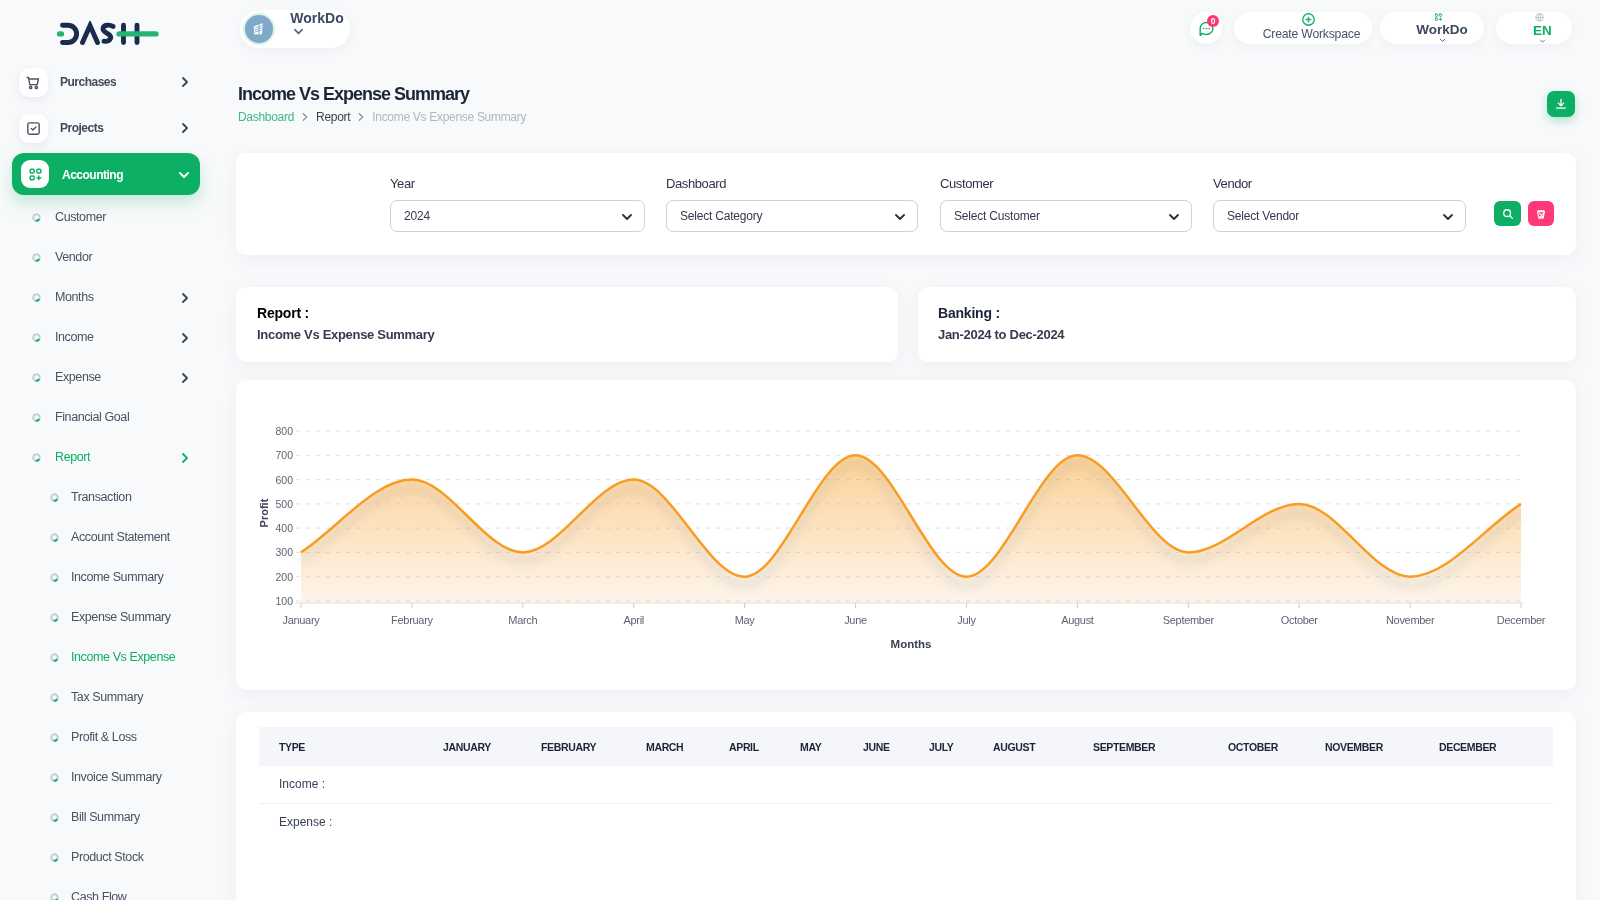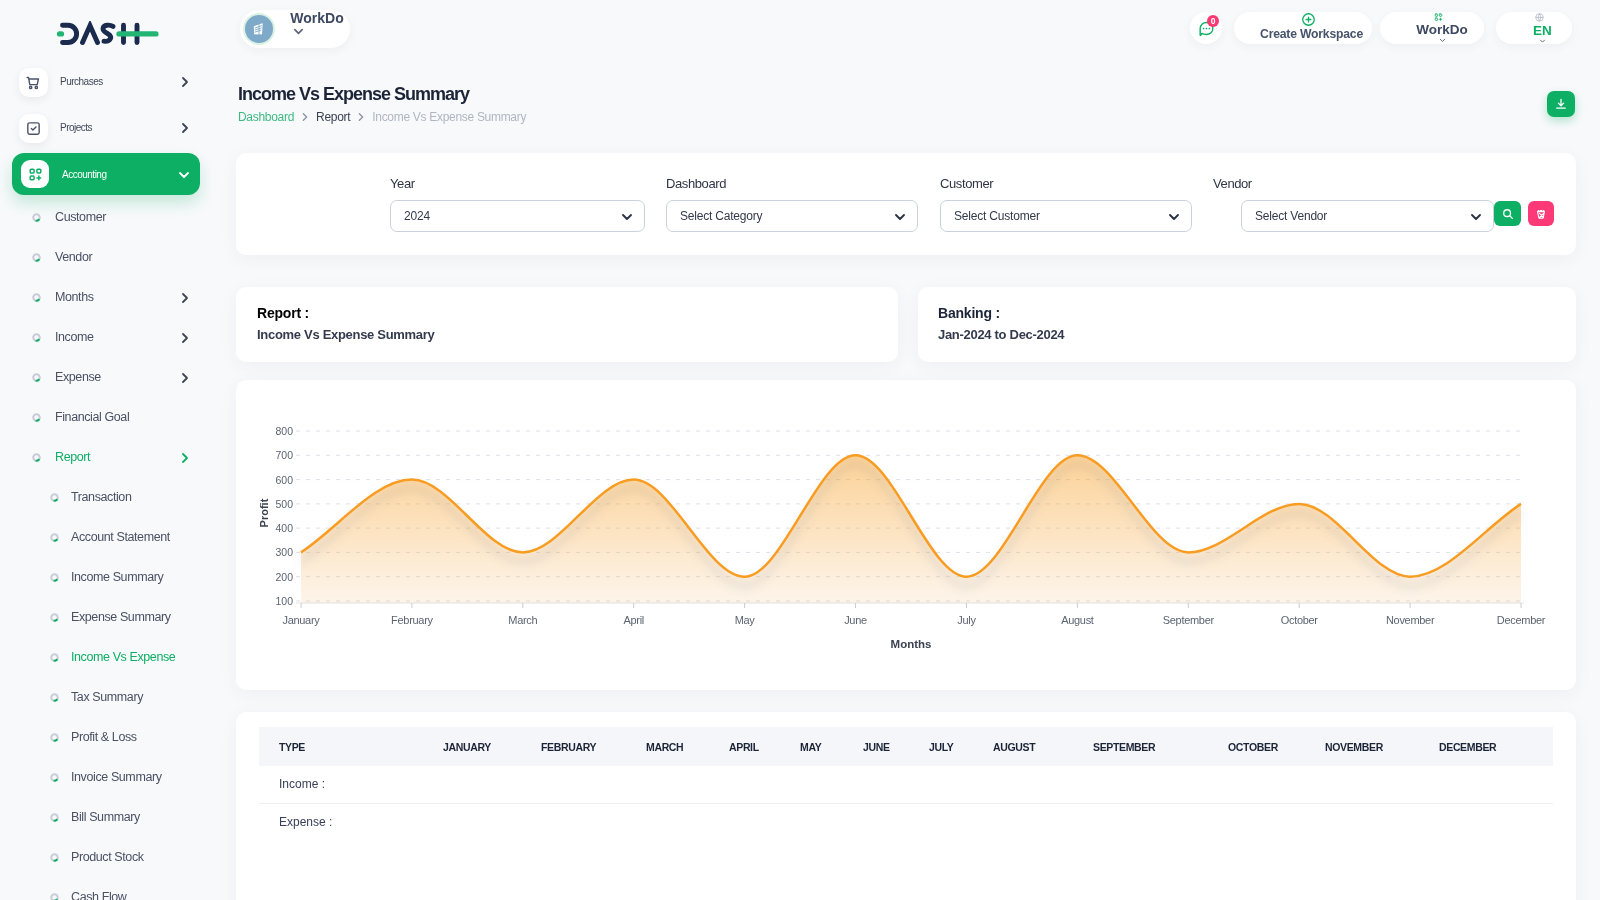--- a/index.html
+++ b/index.html
@@ -3,21 +3,21 @@
 <meta charset="utf-8">
 <style>
 * { margin:0; padding:0; box-sizing:border-box; }
 html,body { width:1600px; height:900px; overflow:hidden; font-family:"Liberation Sans",sans-serif; background:#f8f9fb; color:#30374a; }
 .abs { position:absolute; }
 #page { position:relative; width:1600px; height:900px; }
 .card { position:absolute; background:#fff; border-radius:10px; box-shadow:0 4px 18px rgba(40,50,70,0.05); }
 
 
 .micon { position:absolute; left:19px; width:29px; height:29px; background:#fff; border-radius:10px; box-shadow:0 3px 8px rgba(40,50,70,0.08); display:flex; align-items:center; justify-content:center; }
-.mtext { position:absolute; left:60px; font-size:10px; line-height:14px; letter-spacing:-0.5px; font-weight:400; color:#434a5c; }
+.mtext { position:absolute; left:60px; font-size:12px; line-height:14px; letter-spacing:-0.5px; font-weight:700; color:#434a5c; }
 .chev { position:absolute; left:179px; width:12px; height:12px; }
 .sub { position:absolute; font-size:12.5px; line-height:15px; letter-spacing:-0.4px; color:#424a5c; font-weight:400; }
 .bullet { position:absolute; width:9px; height:9px; }
 
 
 .pill { position:absolute; background:#fff; border-radius:19px; box-shadow:0 3px 10px rgba(40,50,70,0.05); display:flex; align-items:center;flex-direction:column; }
 
 
 .flabel { position:absolute; font-size:13px; letter-spacing:-0.4px; color:#2e3546; font-weight:400; }
 .fsel { position:absolute; height:32px; background:#fff; border:1px solid #ccd1db; border-radius:7px; font-size:12px; letter-spacing:-0.2px; color:#333a4b; display:flex; align-items:center; padding-left:13px; }
@@ -211,21 +211,21 @@
           <circle cx="15.6" cy="12" r="1.1"></circle>
         </g>
       </svg>
   <div style="position:absolute;left:17px;top:3px;width:12px;height:12px;background:#fb3970;border-radius:50%;color:#fff;font-size:8.5px;display:flex;align-items:center;justify-content:center;font-weight:700;">0</div>
 </div>
 <div class="pill" style="left:1234px;top:12px;width:138px;height:32px;padding-left:10px;border-radius:16px;white-space:nowrap;">
   <svg width="15" height="15" viewBox="0 0 24 24" fill="none" stroke="#0daf64" stroke-width="2.1" stroke-linecap="round">
         <circle cx="12" cy="12" r="9.2"></circle>
         <path d="M12 8.2v7.6M8.2 12h7.6"></path>
       </svg>
-  <span style="margin-left:7px;font-size:12.2px;font-weight:700;color:#46536b;letter-spacing:-0.2px;">Create Workspace</span>
+  <span style="margin-left:7px;font-size:12.2px;font-weight:400;color:#46536b;letter-spacing:-0.2px;">Create Workspace</span>
 </div>
 <div class="pill" style="left:1380px;top:12px;width:104px;height:32px;padding-left:13px;border-radius:16px;">
   <svg width="17" height="17" viewBox="0 0 24 24" fill="none" stroke="#0daf64" stroke-width="2" stroke-linecap="round" stroke-linejoin="round">
         <rect x="4.5" y="4.5" width="5.5" height="5.5" rx="1.4"></rect>
         <rect x="14" y="4.5" width="5.5" height="5.5" rx="1.4"></rect>
         <rect x="4.5" y="14" width="5.5" height="5.5" rx="1.4"></rect>
         <path d="M16.75 14.2v5.2M14.1 16.8h5.3"></path>
       </svg>
   <span style="margin-left:7px;font-size:13.5px;font-weight:700;color:#3c4961;">WorkDo</span>
   <svg style="margin-left:7px;" width="11" height="11" viewBox="0 0 12 12" fill="none" stroke="#55607a" stroke-width="1.7" stroke-linecap="round" stroke-linejoin="round">
@@ -269,21 +269,21 @@
       </svg></div>
 <div class="flabel" style="left:666px;top:176px;">Dashboard</div>
 <div class="fsel" style="left:666px;top:200px;width:252px;">Select Category<svg width="12" height="12" viewBox="0 0 12 12" fill="none" stroke="#2b3342" stroke-width="1.9" stroke-linecap="round" stroke-linejoin="round">
         <path d="M2 4l4 4 4-4"></path>
       </svg></div>
 <div class="flabel" style="left:940px;top:176px;">Customer</div>
 <div class="fsel" style="left:940px;top:200px;width:252px;">Select Customer<svg width="12" height="12" viewBox="0 0 12 12" fill="none" stroke="#2b3342" stroke-width="1.9" stroke-linecap="round" stroke-linejoin="round">
         <path d="M2 4l4 4 4-4"></path>
       </svg></div>
 <div class="flabel" style="left:1213px;top:176px;">Vendor</div>
-<div class="fsel" style="left:1213px;top:200px;width:253px;margin-left:28px;">Select Vendor<svg width="12" height="12" viewBox="0 0 12 12" fill="none" stroke="#2b3342" stroke-width="1.9" stroke-linecap="round" stroke-linejoin="round">
+<div class="fsel" style="left:1213px;top:200px;width:253px;">Select Vendor<svg width="12" height="12" viewBox="0 0 12 12" fill="none" stroke="#2b3342" stroke-width="1.9" stroke-linecap="round" stroke-linejoin="round">
         <path d="M2 4l4 4 4-4"></path>
       </svg></div>
 <div class="abs" style="left:1494px;top:201px;width:27px;height:25px;background:#0daf64;border-radius:6px;display:flex;align-items:center;justify-content:center;">
   <svg width="14" height="14" viewBox="0 0 24 24" fill="none" stroke="#fff" stroke-width="2.2" stroke-linecap="round">
         <circle cx="10.5" cy="10.5" r="5.8"></circle>
         <path d="M15 15l4.5 4.5"></path>
       </svg>
 </div>
 <div class="abs" style="left:1528px;top:201px;width:26px;height:25px;background:#fd3a77;border-radius:6px;display:flex;align-items:center;justify-content:center;">
   <svg width="14" height="14" viewBox="0 0 24 24" fill="none" stroke="#fff" stroke-width="1.9" stroke-linecap="round" stroke-linejoin="round">

